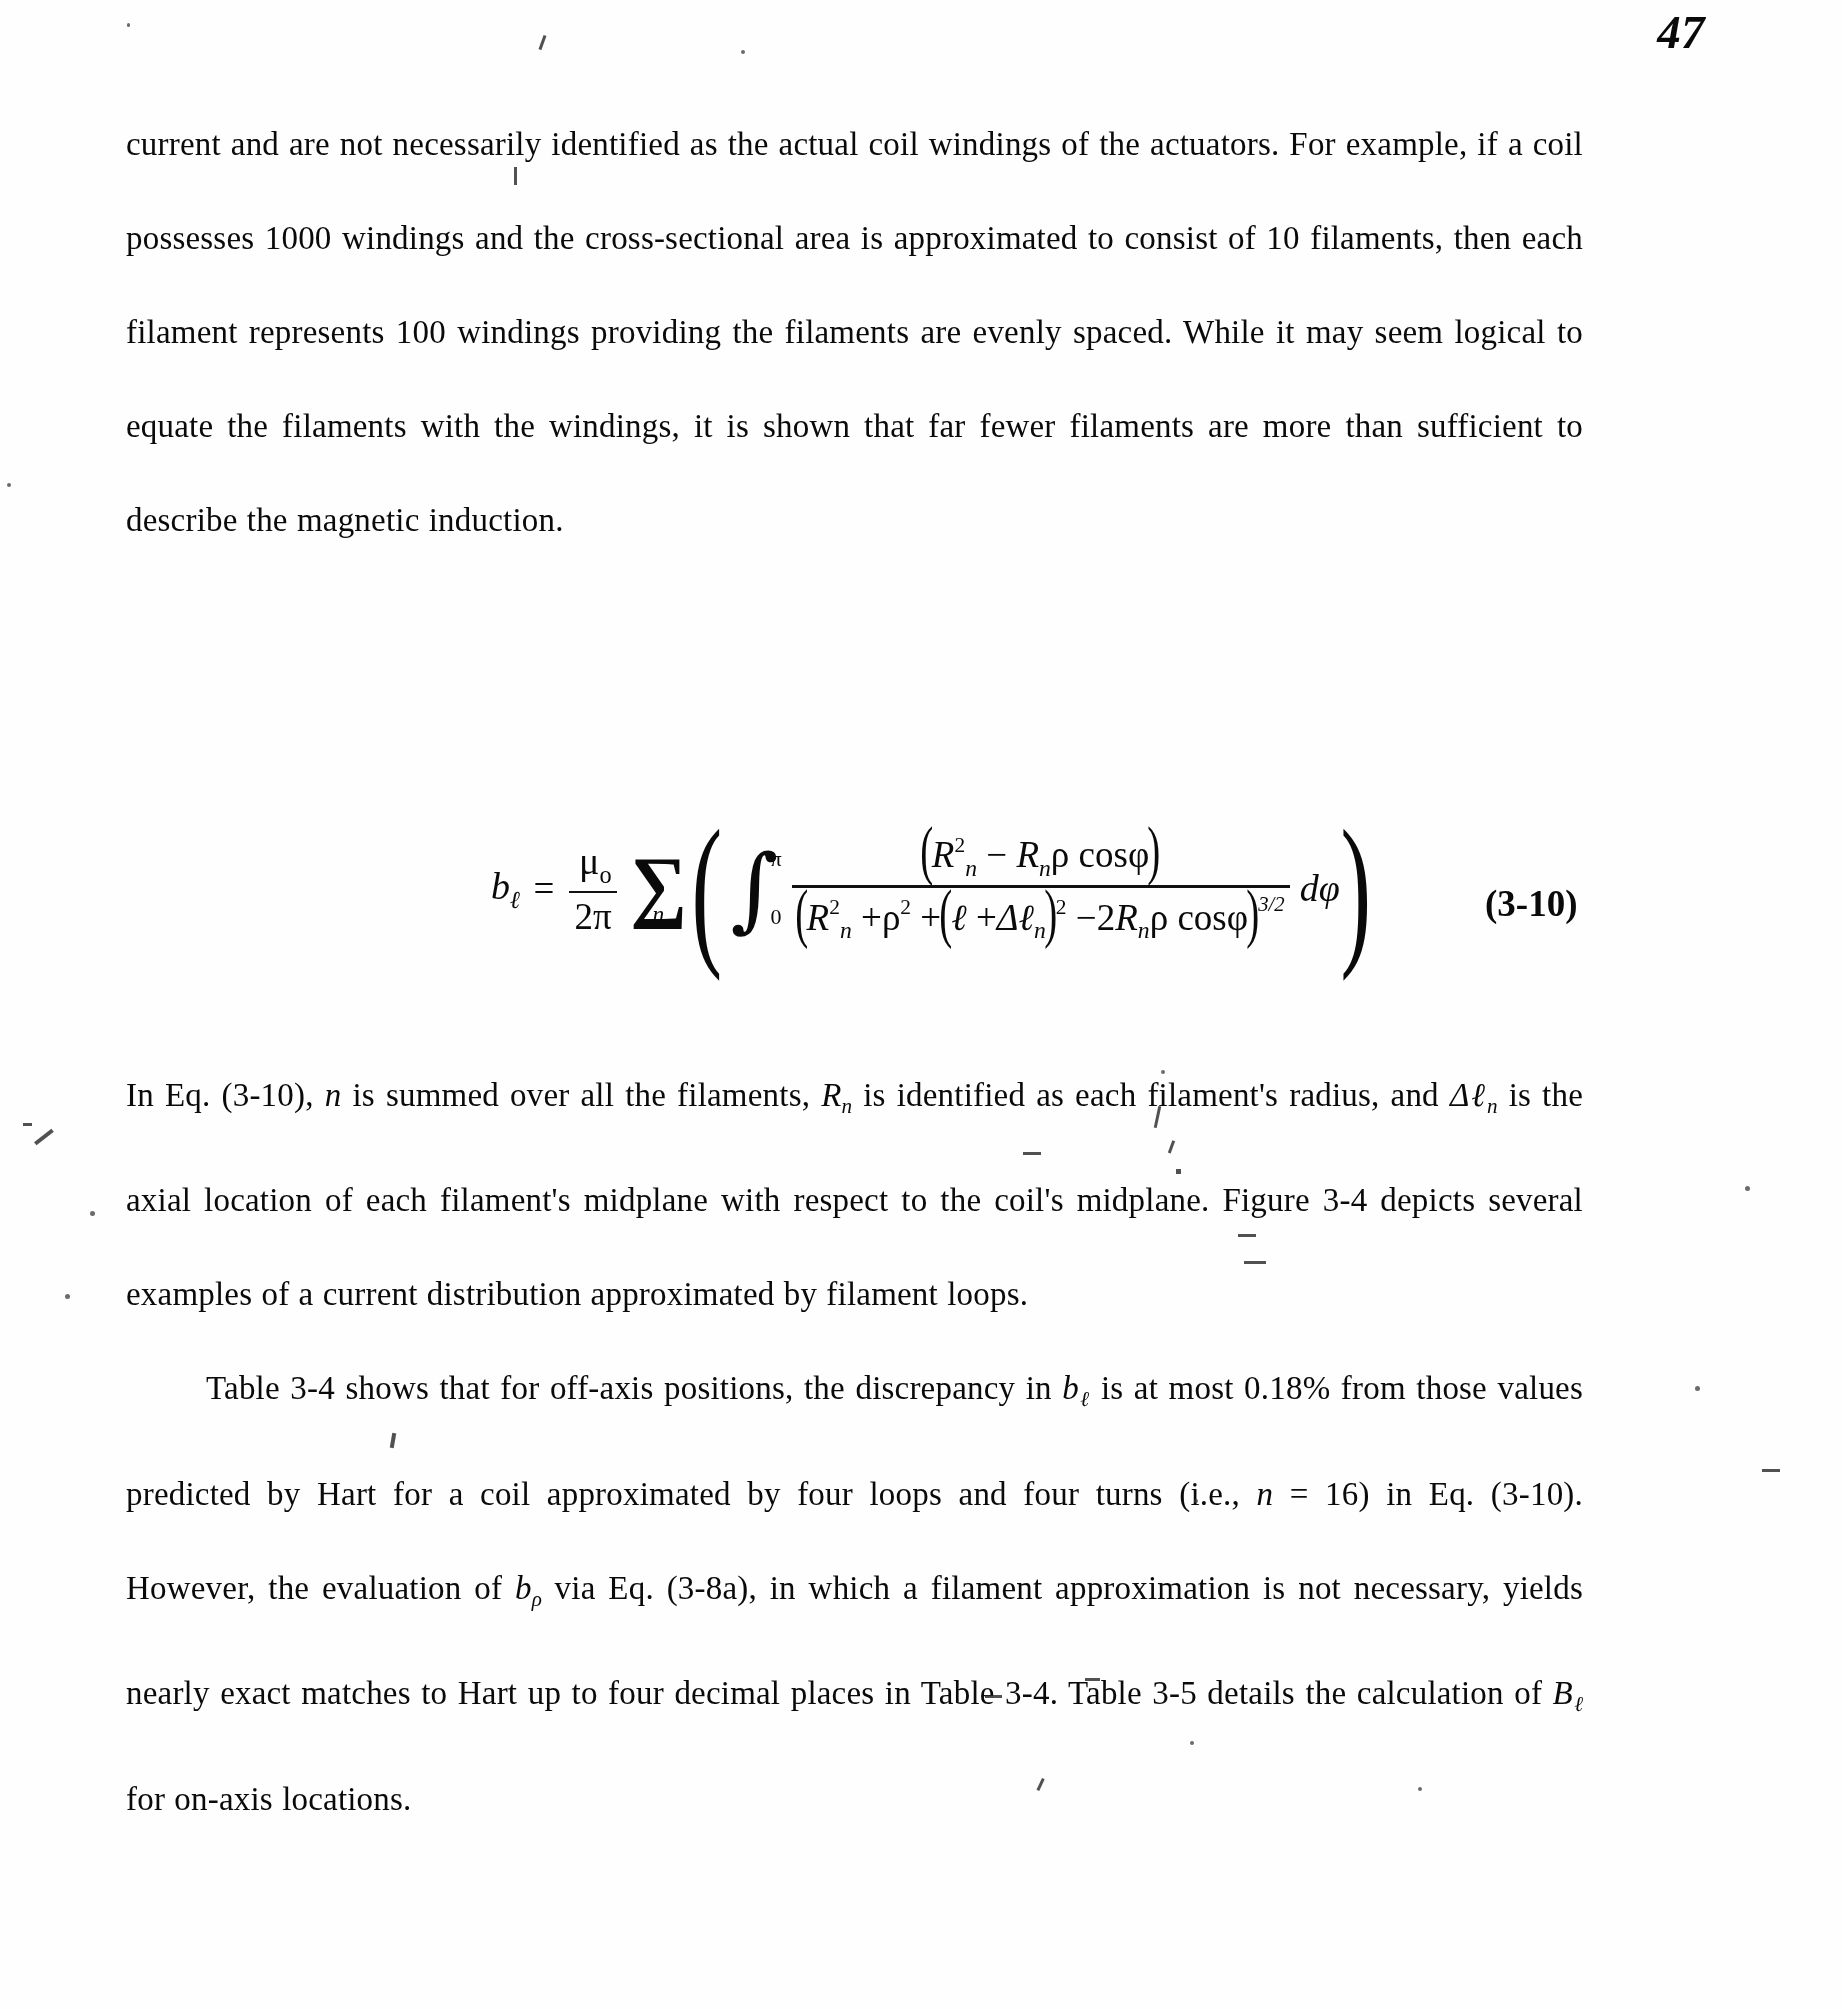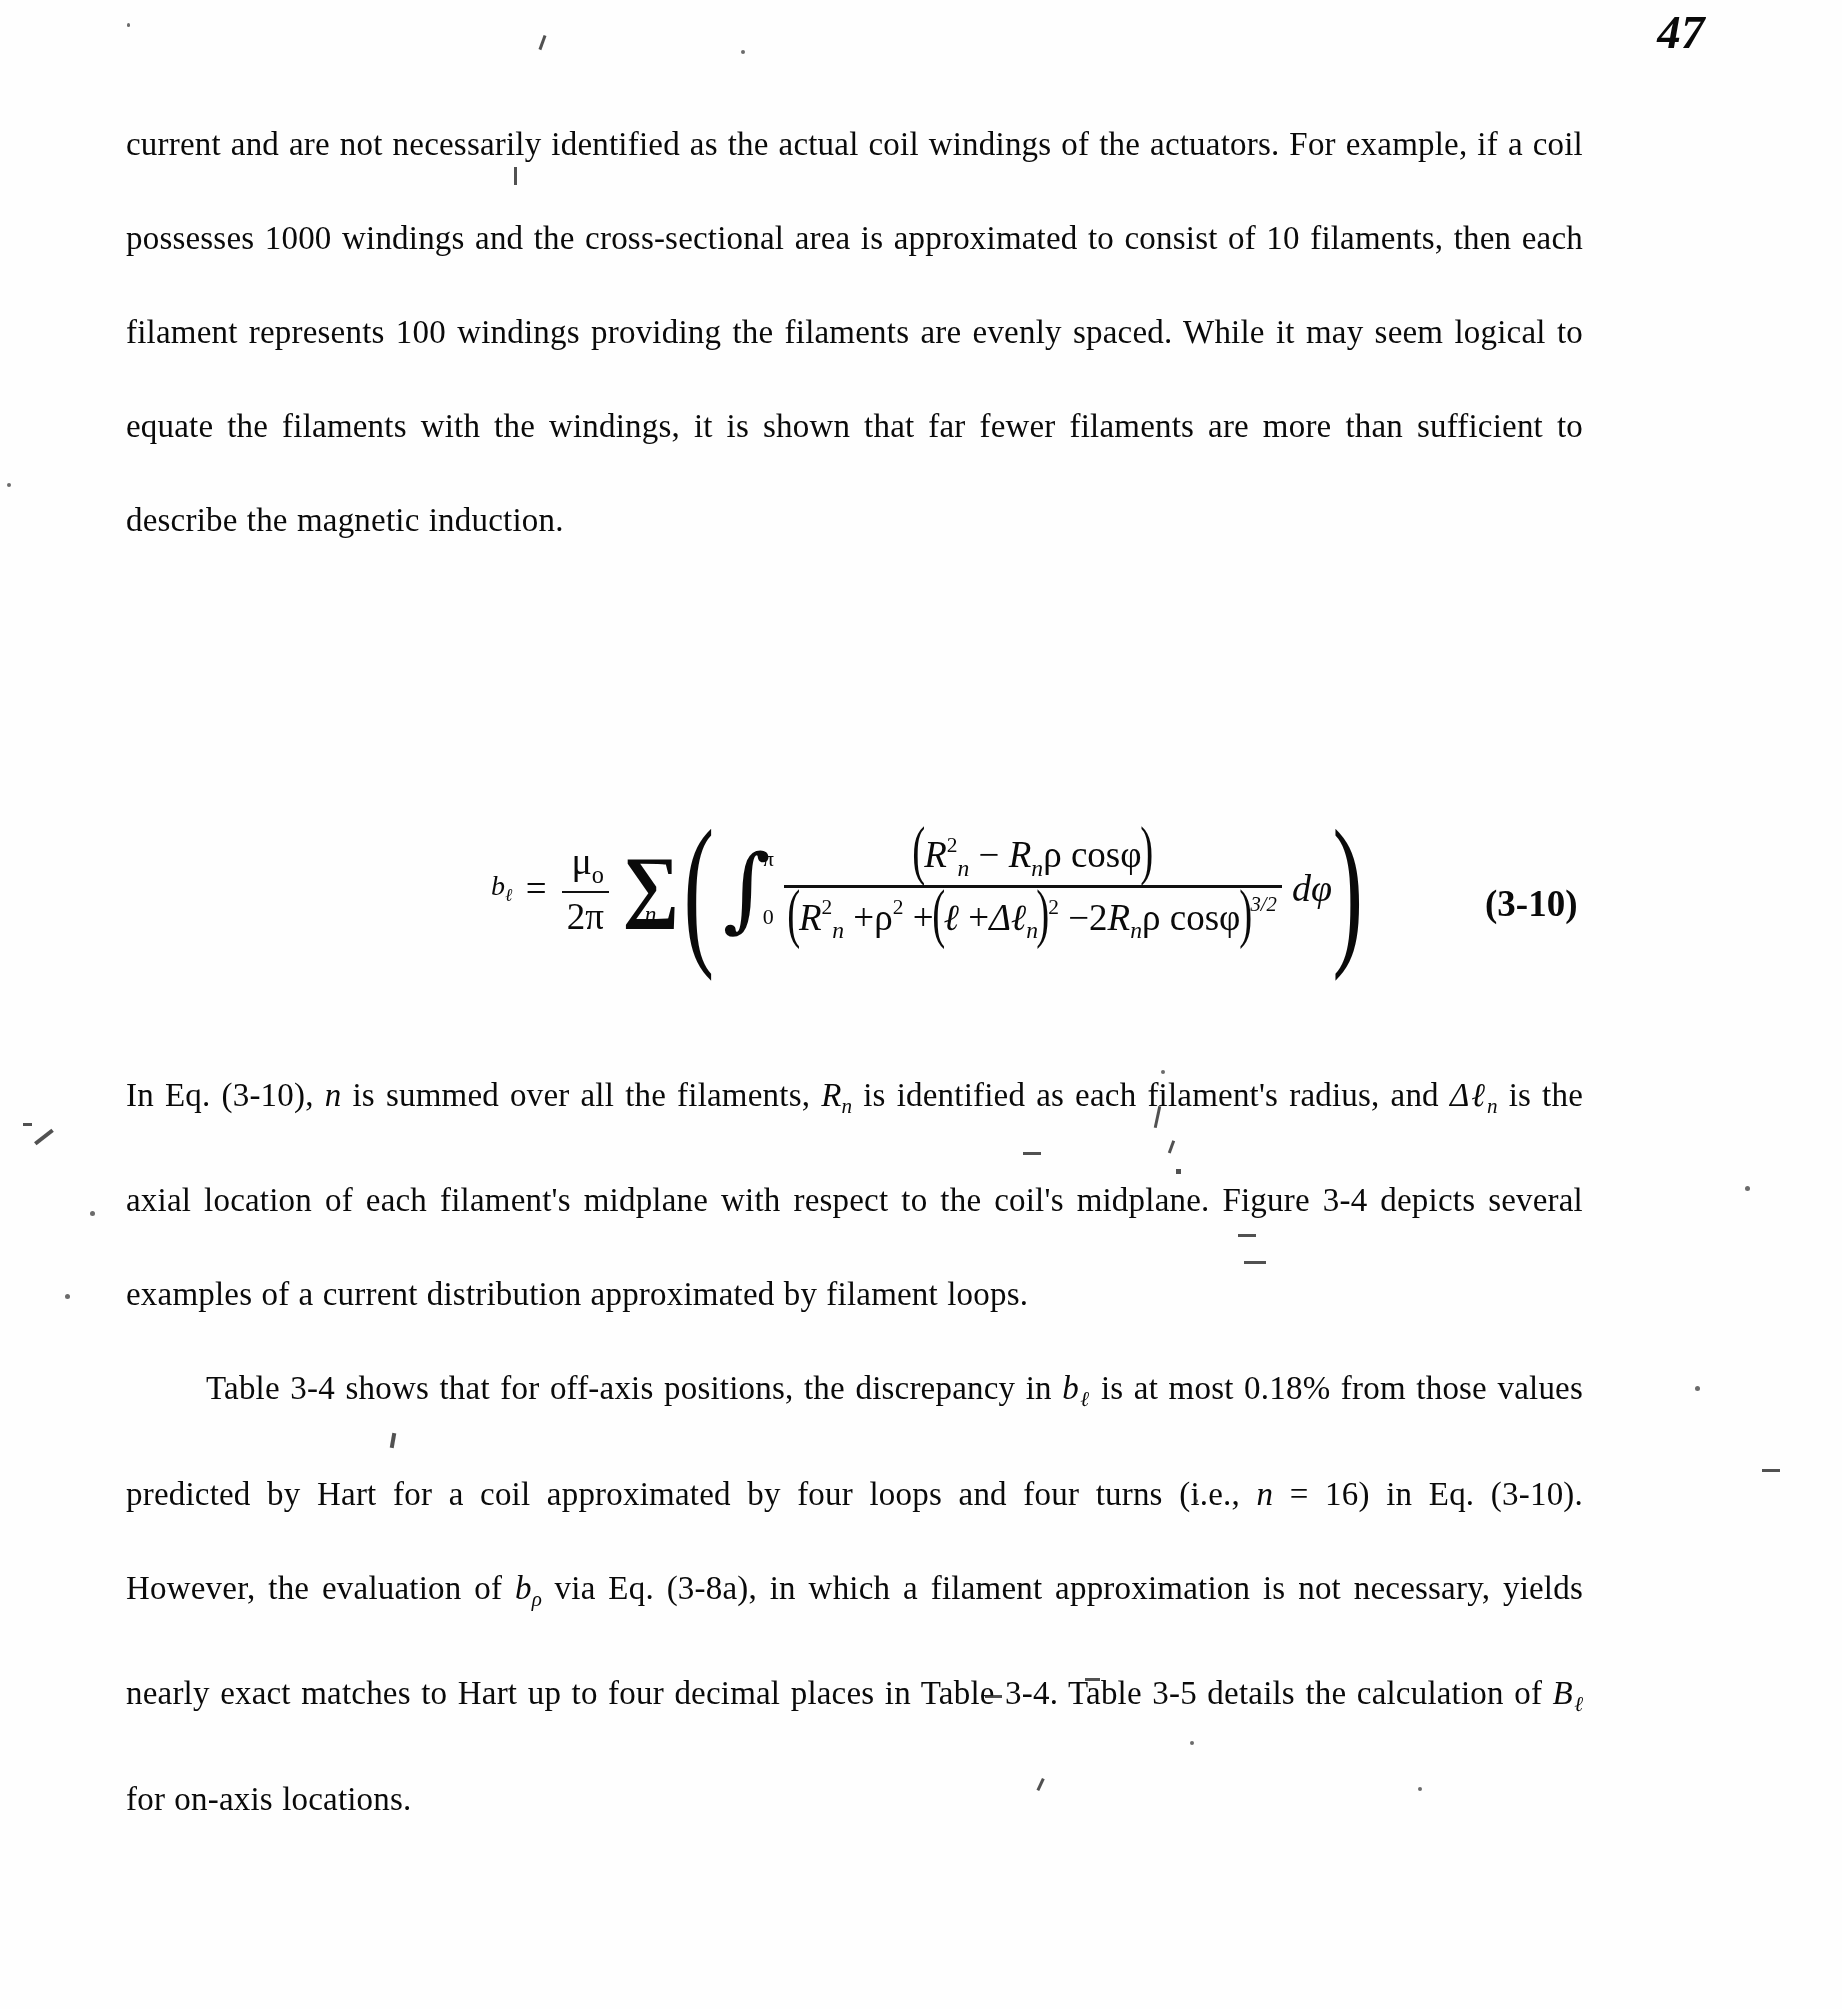--- a/index.html
+++ b/index.html
@@ -82,21 +82,21 @@
   .eq-inner {
     position: absolute;
     left: 359px;
     top: 0;
     display: flex;
     align-items: center;
     font-size: 37px;
   }
   .eq-lhs {
     font-style: italic;
-    font-size: 28px;
+    font-size: 38px;
     margin-right: 11.7px;
     white-space: nowrap;
   }
   .eq-eq {
     font-size: 37px;
     margin: 0 10px 0 1.7px;
   }
   .frac {
     display: inline-flex;
     flex-direction: column;

